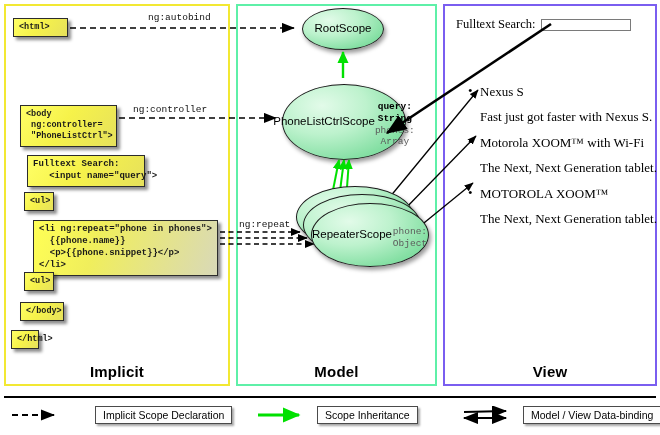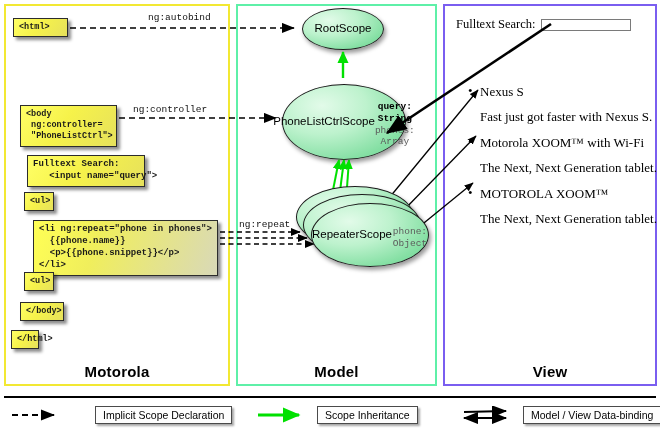--- a/index.html
+++ b/index.html
@@ -173,21 +173,21 @@
     white-space: nowrap;
   }
   .legend-art { width: 54px; height: 18px; flex: 0 0 54px; }
 </style>
 </head>
 <body>
 
 <div id="page">
 
   <div class="col" id="col-template">
-    <div class="col-label">Motorola</div>
+    <div class="col-label">Implicit</div>
   </div>
   <div class="col" id="col-model">
     <div class="col-label">Model</div>
   </div>
   <div class="col" id="col-view">
     <div class="col-label">View</div>
   </div>
 
   <div class="codebox" style="left:13px; top:18px;  width:55px;">&lt;html&gt;</div>
 

